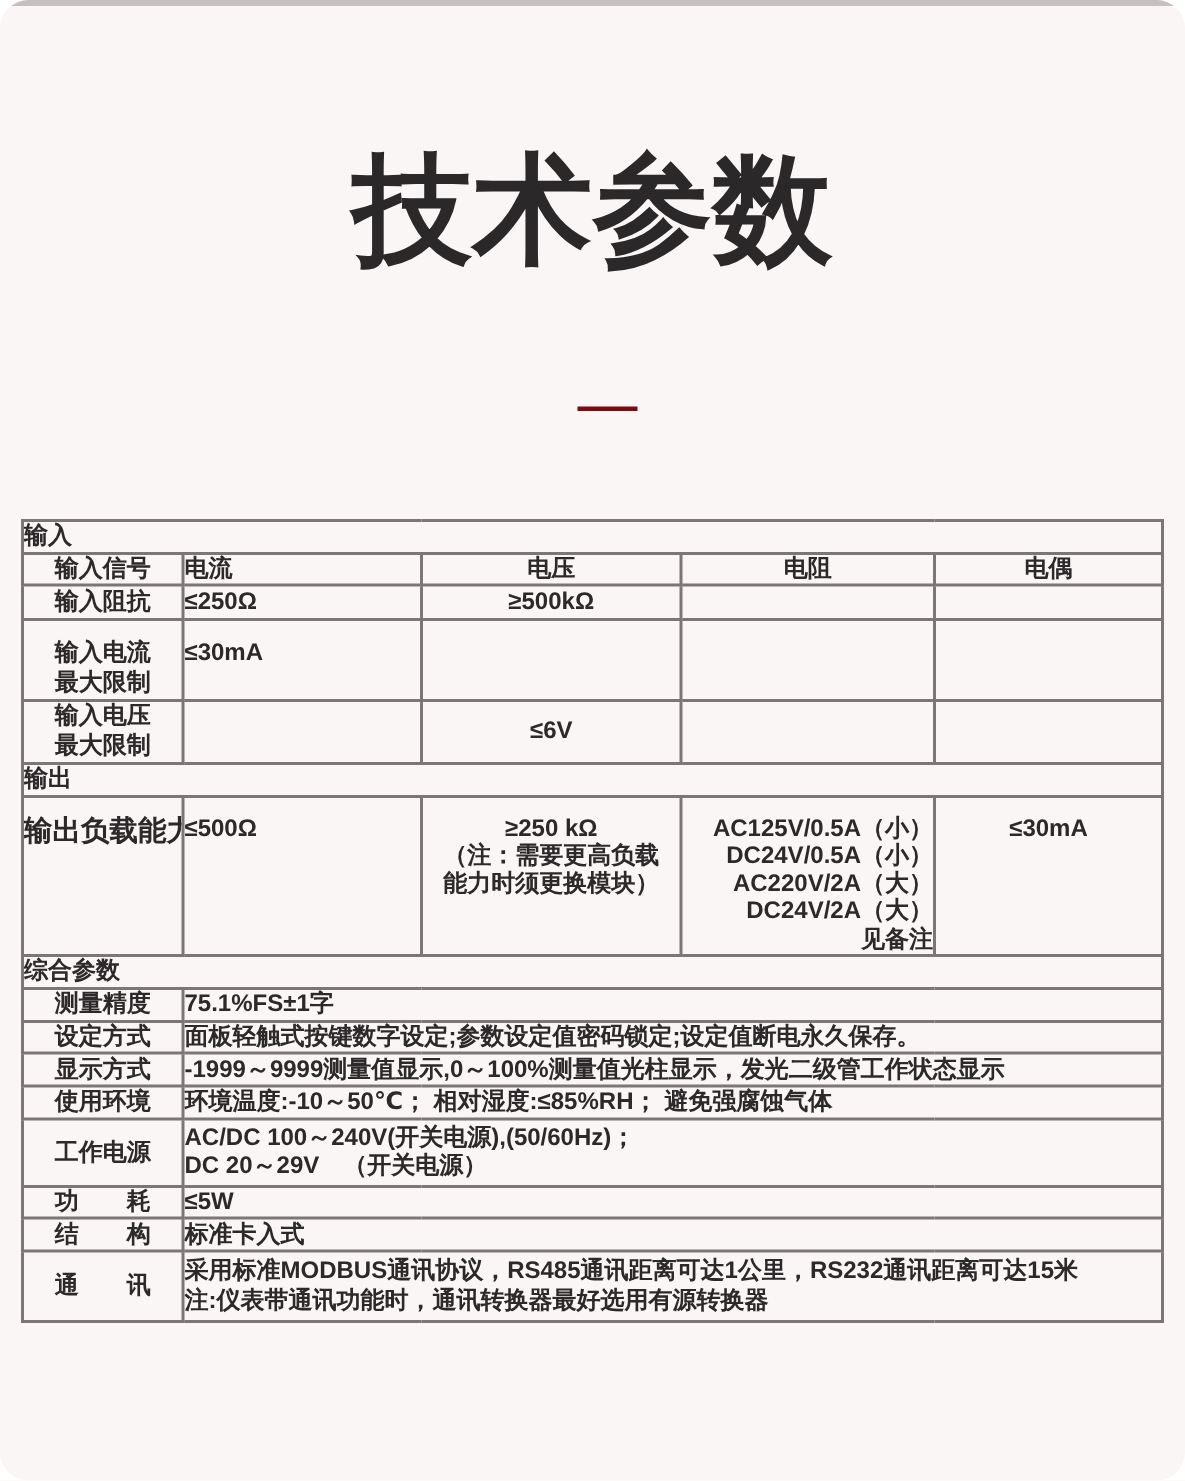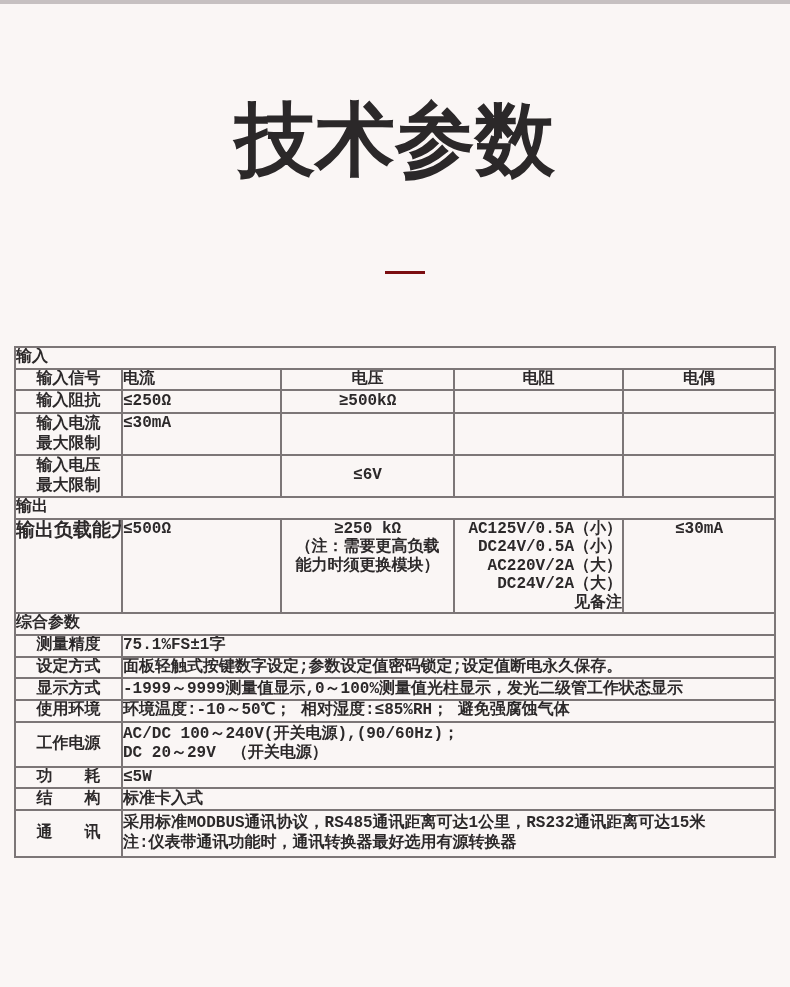--- a/index.html
+++ b/index.html
@@ -11,20 +11,21 @@
   }
   html,body{margin:0;padding:0;}
   body{background:#fff;}
   .page{
     position:relative;
     width:790px;height:987px;
     background:var(--bg);
     font-family:"Liberation Sans","DejaVu Sans",sans-serif;
     color:var(--ink);
     overflow:hidden;
+    border-radius:19px;
   }
   .topbar{
     position:absolute;top:0;left:0;right:0;height:4px;
     background:var(--topbar);
   }
   .title{
     position:absolute;top:94px;left:0;right:0;
     margin:0;
     text-align:center;
     font-size:80px;
@@ -46,34 +47,33 @@
     font-size:16px;
     font-weight:bold;
     color:var(--ink);
   }
   table.spec td{
     border:2px solid var(--line);
     padding:0;
     line-height:1.22;
     vertical-align:middle;
     overflow:hidden;
-    font-family:Liberation Mono, monospace;
   }
   
   td.sec{ text-align:left; padding-left:24px; }
   
   td.lbl{ text-align:center;margin-top:40px; }
   
   td.v1{ text-align:left; padding-left:28px; }
   td.h1{ text-align:left; padding-left:38px; }
   td.c { text-align:center; }
   td.v3l{ text-align:right; padding-left:18px; }
   td.gv{ text-align:left; padding-left:8px; }
   .ml{ white-space:pre-line; }
-  tr.vt td{ vertical-align:top; padding-top:0; }
+  tr.vt td{ vertical-align:top; padding-top:12px; }
   tr.load td{ line-height:1.16; }
   tr.twoline td.lbl{ line-height:1.25; }
   .footnote{
     position:absolute;top:873px;left:27px;
     font-size:15px;font-weight:bold;color:var(--ink);
     white-space:nowrap;
   }
 </style>
 </head>
 <body>
@@ -160,21 +160,21 @@
       <tr style="height:22px">
         <td class="lbl">显示方式</td>
         <td class="gv" colspan="4">-1999～9999测量值显示,0～100%测量值光柱显示，发光二级管工作状态显示</td>
       </tr>
       <tr style="height:21px">
         <td class="lbl">使用环境</td>
         <td class="gv" colspan="4">环境温度:-10～50℃； 相对湿度:≤85%RH；  避免强腐蚀气体</td>
       </tr>
       <tr style="height:45px">
         <td class="lbl">工作电源</td>
-        <td class="gv ml" colspan="4">AC/DC 100～240V(开关电源),(90/60Hz)；
+        <td class="gv ml" colspan="4">AC/DC 100～240V(开关电源),(50/60Hz)；
 DC 20～29V　（开关电源）</td>
       </tr>
       <tr style="height:21px">
         <td class="lbl">功　　耗</td>
         <td class="gv" colspan="4">≤5W</td>
       </tr>
       <tr style="height:22px">
         <td class="lbl">结　　构</td>
         <td class="gv" colspan="4">标准卡入式</td>
       </tr>

